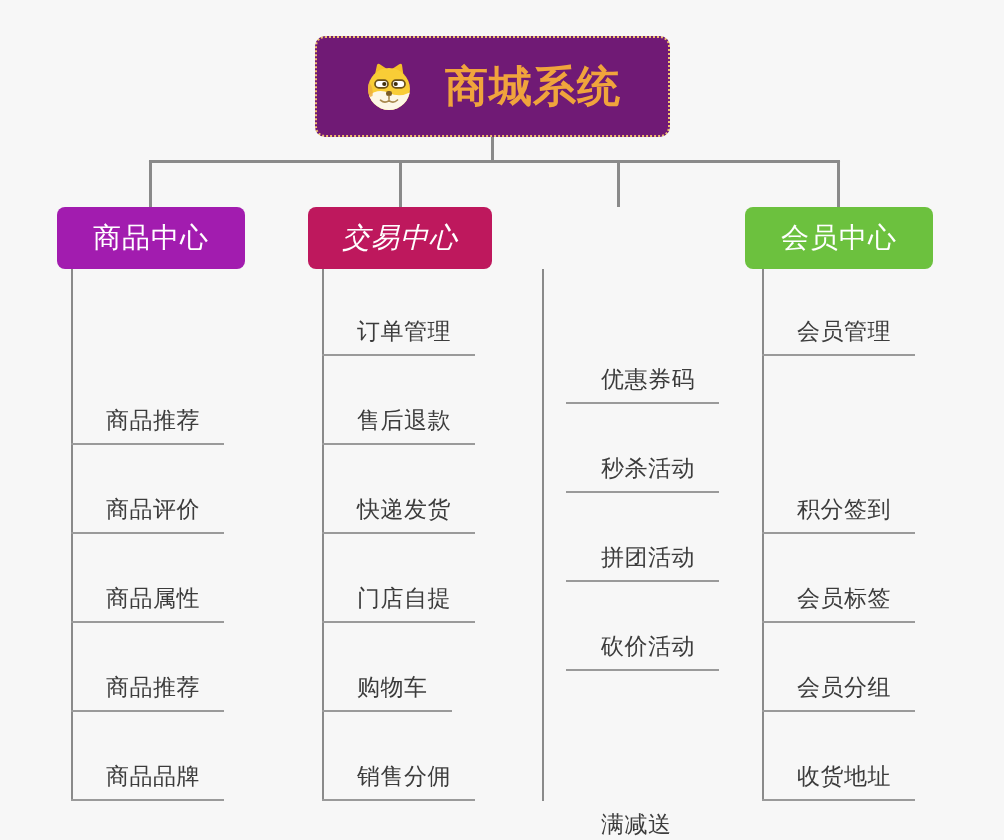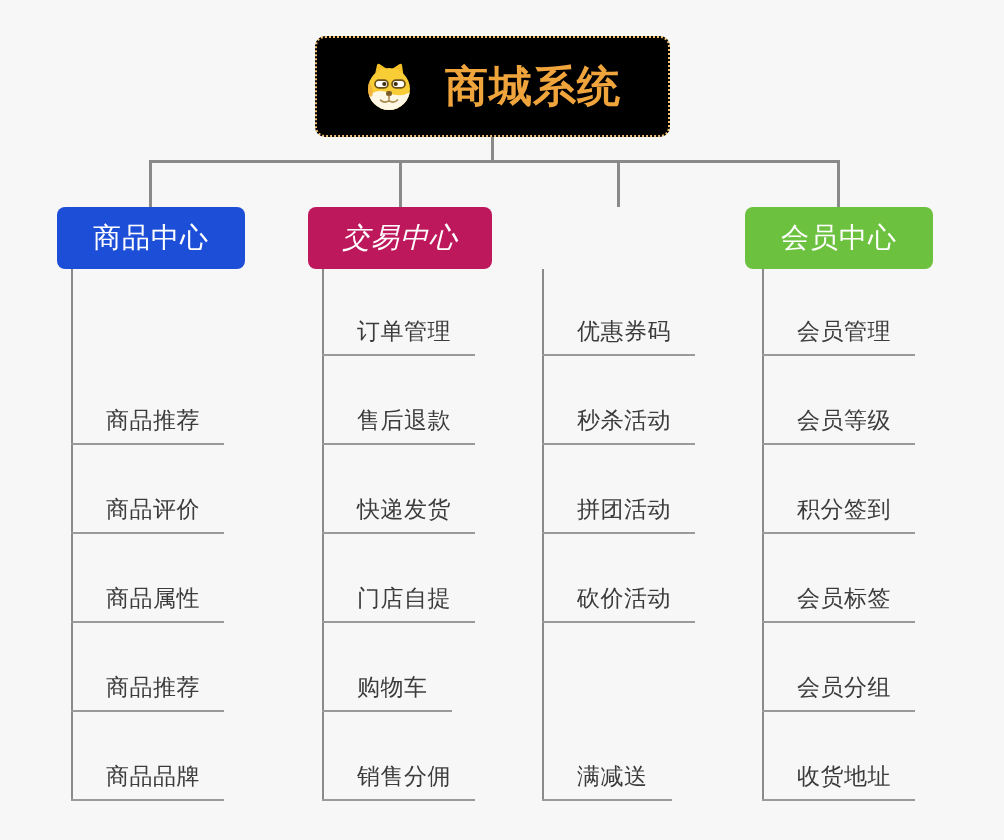--- a/index.html
+++ b/index.html
@@ -13,21 +13,21 @@
     height: 840px;
     background: var(--canvas_bg, #F7F7F7);
     overflow: hidden;
   }
 
   
   .root-node {
     position: absolute;
     left: 315px; top: 36px;
     width: 355px; height: 101px;
-    background: #000000;
+    background: #701a75;
     border: 2px dotted #EFBF6D;
     border-radius: 10px;
     display: flex;
     align-items: center;
     justify-content: center;
     gap: 31px;
   }
   .root-title {
     font-size: 43px;
     font-weight: 700;
@@ -86,21 +86,21 @@
     padding: 0 24px 8px 35px;
     border-bottom: 2px solid var(--leaf_line, #9A9A9A);
     font-size: 23px;
     line-height: 30px;
     letter-spacing: 0.5px;
     color: var(--leaf_text, #3C3C3C);
     white-space: nowrap;
   }
   .leaf.c0 { left: 71px; }
   .leaf.c1 { left: 322px; }
-  .leaf.c2 { left: 542px; }
+  .leaf.c2 { left: 566px; margin-top: 48px; }
   .leaf.c3 { left: 762px; }
   .leaf.r0 { top: 316px; }
   .leaf.r1 { top: 405px; }
   .leaf.r2 { top: 494px; }
   .leaf.r3 { top: 583px; }
   .leaf.r4 { top: 672px; }
   .leaf.r5 { top: 761px; }
 </style>
 </head>
 <body>
@@ -130,21 +130,21 @@
     <span class="root-title">商城系统</span>
   </div>
 
   <div class="line root-stub"></div>
   <div class="line h-line"></div>
   <div class="line drop-0"></div>
   <div class="line drop-1"></div>
   <div class="line drop-2"></div>
   <div class="line drop-3"></div>
 
-  <div class="branch b0" style="background-color: #1d4ed8;">商品中心</div>
+  <div class="branch b0" style="background-color: #a21caf;">商品中心</div>
   <div class="branch b1" style="background-color: #be185d; font-style: italic;">交易中心</div>
   <div class="branch b3" style="background-color: rgb(108, 193, 62);">会员中心</div>
 
   <div class="spine c0"></div>
   <div class="spine c1"></div>
   <div class="spine c2"></div>
   <div class="spine c3"></div>
 
   <div class="leaf c0 r1">商品推荐</div>
   <div class="leaf c0 r2">商品评价</div>
@@ -159,19 +159,18 @@
   <div class="leaf c1 r4">购物车</div>
   <div class="leaf c1 r5">销售分佣</div>
 
   <div class="leaf c2 r0">优惠券码</div>
   <div class="leaf c2 r1">秒杀活动</div>
   <div class="leaf c2 r2">拼团活动</div>
   <div class="leaf c2 r3">砍价活动</div>
   <div class="leaf c2 r5">满减送</div>
 
   <div class="leaf c3 r0">会员管理</div>
-  <div class="leaf c3 r1">会员等级</div>
   <div class="leaf c3 r2">积分签到</div>
   <div class="leaf c3 r3">会员标签</div>
   <div class="leaf c3 r5">收货地址</div>
   <div class="leaf c3 r4">会员分组</div>
 
 </div>
 
 </body></html>

